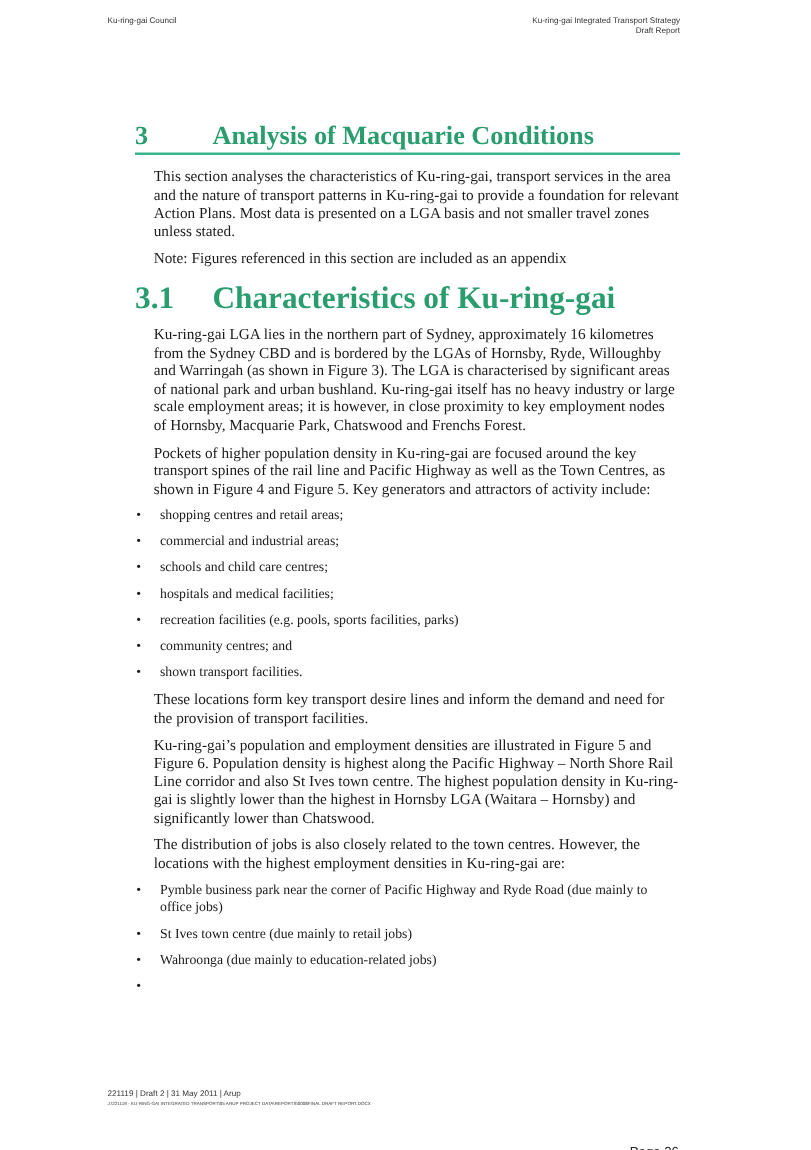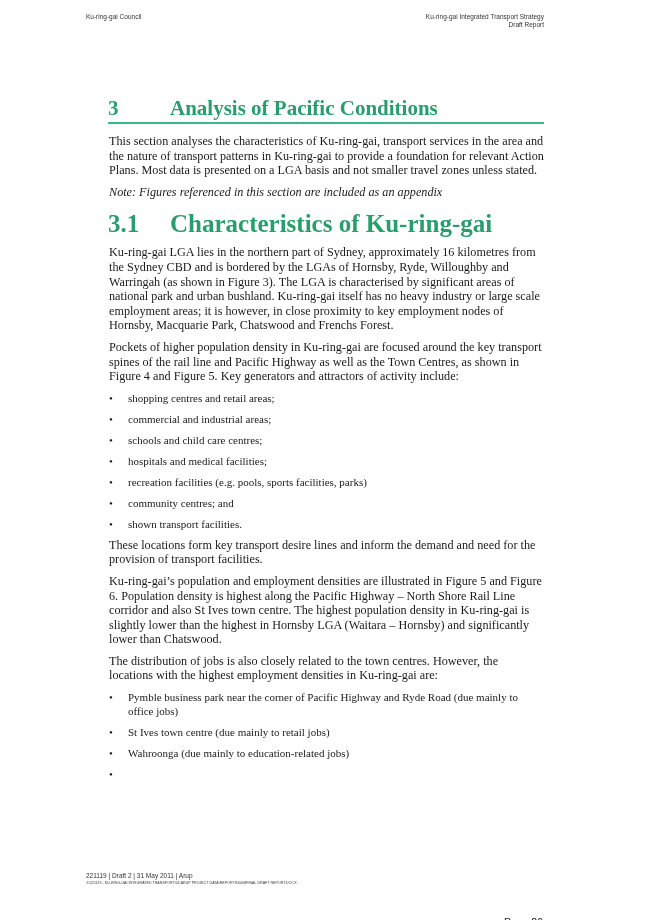--- a/index.html
+++ b/index.html
@@ -6,44 +6,44 @@
   body { width: 649px; height: 920px; position: relative; overflow: hidden; color: #1a1a1a; }
   .hdr { position: absolute; top: 13px; font-family: "Liberation Sans", sans-serif; font-size: 6.5px; color: #333; line-height: 8px; }
   .hdr-left { left: 86px; }
   .hdr-right { right: 213px; text-align: right; left: auto; }
   .hdr-right { right: 105px; }
   .content { position: absolute; left: 108px; top: 96px; width: 436px; font-family: "Liberation Serif", serif; font-size: 12.2px; line-height: 14.6px; }
   h1 { margin: 0; font-family: "Liberation Serif", serif; font-weight: bold; font-size: 21px; color: #2a9d6e; line-height: 24px; padding-bottom: 2px; border-bottom: 2px solid #3db38a; display: flex; }
   h2 { margin: 14px 0 10px 0; font-family: "Liberation Serif", serif; font-weight: bold; font-size: 25px; color: #2a9d6e; line-height: 22px; display: flex; }
   .num1 { width: 62px; display: inline-block; }
   .num2 { width: 62px; display: inline-block; }
-  p { margin: 0 0 7px 1px; }
+  p { margin: 0 0 7px 15px; }
   .first-p { margin-top: 10px; }
-  .note { font-style: italic; }
+  .note { }
   ul { list-style: none; margin: 0 0 6px 0; padding: 0; }
   li { position: relative; padding-left: 20px; font-size: 11px; line-height: 14px; margin-bottom: 7px; }
   .bullet { position: absolute; left: 1px; top: 0; font-size: 11px; }
   .footer { position: absolute; left: 86px; top: 872px; font-family: "Liberation Sans", sans-serif; color: #333; }
   .footer .meta { font-size: 6.5px; line-height: 8px; }
   .footer .path { font-size: 3.6px; line-height: 6px; letter-spacing: 0.02px; }
   .page-num { position: absolute; right: 106px; top: 876px; font-family: "Liberation Sans", sans-serif; font-size: 10.5px; color: #222; margin-top: 40px; }
 </style>
 </head>
 <body>
 
 <div class="hdr hdr-left">Ku-ring-gai Council</div>
 <div class="hdr hdr-right">
   <div>Ku-ring-gai Integrated Transport Strategy</div>
   <div>Draft Report</div>
 </div>
 
 <div class="content">
   <h1>
     <span class="num1">3</span>
-    <span>Analysis of Pacific Conditions</span>
+    <span>Analysis of Macquarie Conditions</span>
   </h1>
   <p class="first-p">This section analyses the characteristics of Ku-ring-gai, transport services in the area and the nature of transport patterns in Ku-ring-gai to provide a foundation for relevant Action Plans. Most data is presented on a LGA basis and not smaller travel zones unless stated.</p>
   <p class="note">Note: Figures referenced in this section are included as an appendix</p>
 
   <h2>
     <span class="num2">3.1</span>
     <span>Characteristics of Ku-ring-gai</span>
   </h2>
   <p>Ku-ring-gai LGA lies in the northern part of Sydney, approximately 16 kilometres from the Sydney CBD and is bordered by the LGAs of Hornsby, Ryde, Willoughby and Warringah (as shown in Figure 3). The LGA is characterised by significant areas of national park and urban bushland. Ku-ring-gai itself has no heavy industry or large scale employment areas; it is however, in close proximity to key employment nodes of Hornsby, Macquarie Park, Chatswood and Frenchs Forest.</p>
   <p>Pockets of higher population density in Ku-ring-gai are focused around the key transport spines of the rail line and Pacific Highway as well as the Town Centres, as shown in Figure 4 and Figure 5. Key generators and attractors of activity include:</p>

